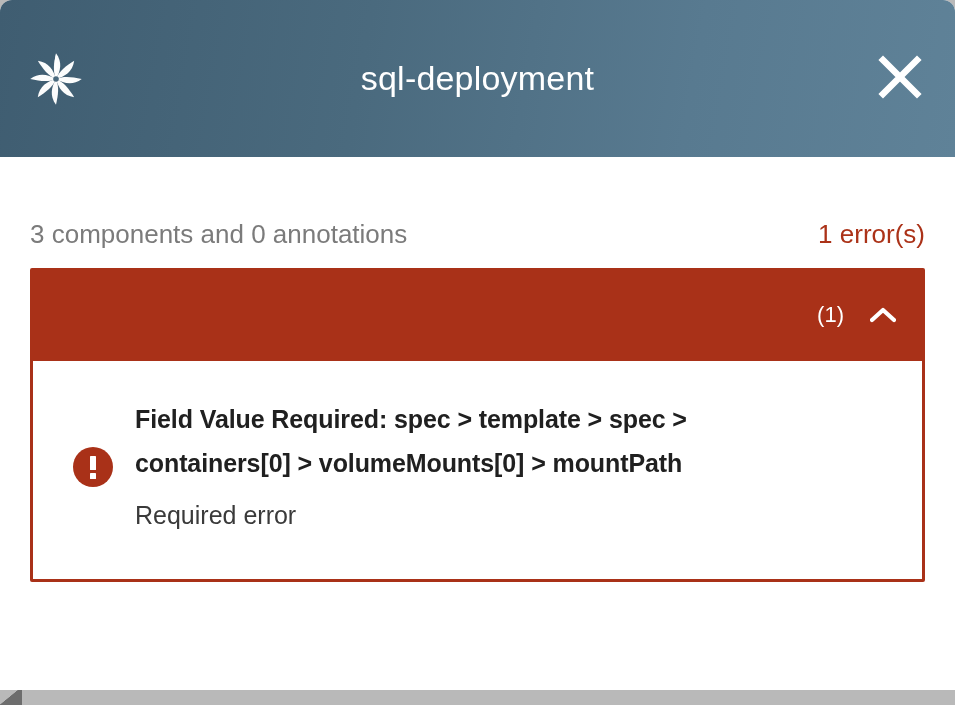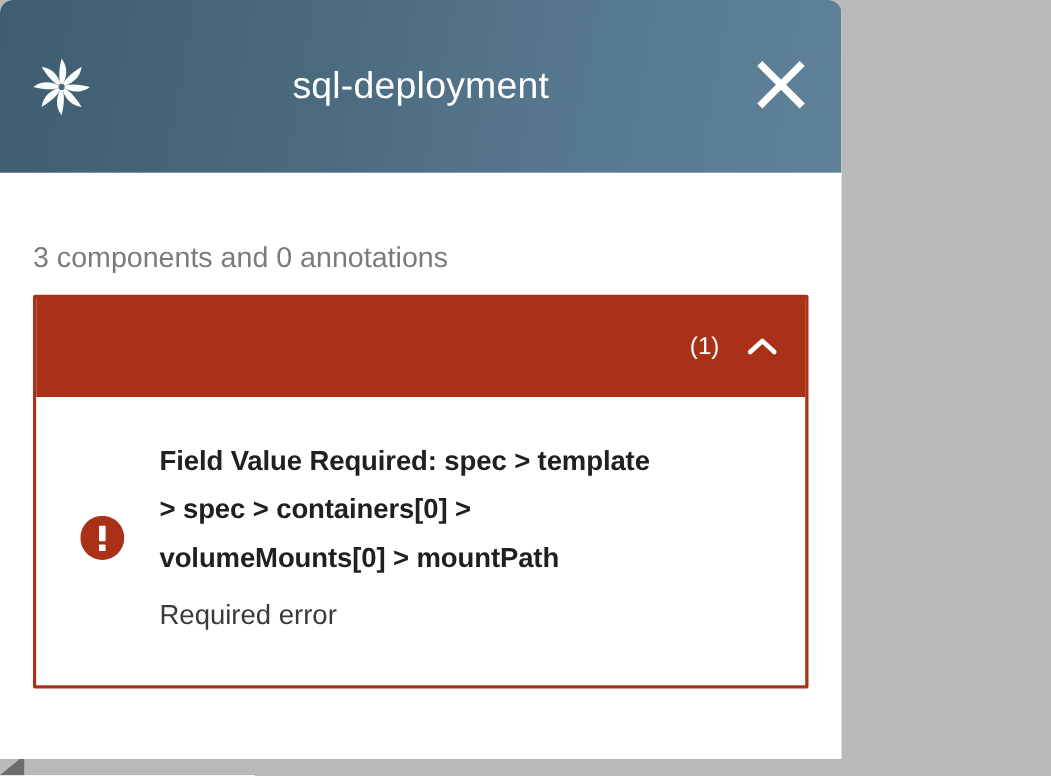--- a/index.html
+++ b/index.html
@@ -34,21 +34,21 @@
     width: 22px;
     height: 18px;
     background: linear-gradient(to bottom right, transparent 0%, transparent 48%, #6d6d6d 50%, #6d6d6d 100%);
   }
 
   
   .modal {
     position: absolute;
     left: 0;
     top: 0;
-    width: 765px;
+    width: 955px;
     height: 690px;
     background: #ffffff;
     border-radius: 12px 12px 0 0;
     overflow: hidden;
   }
 
   
   .modal-header {
     position: relative;
     height: 157px;
@@ -161,21 +161,21 @@
 
   
   .group-content {
     background: #ffffff;
     padding: 36px 30px 42px 36px;
   }
 
   .error-row {
     display: flex;
     align-items: flex-start;
-    gap: 10px;
+    gap: 0;
   }
 
   .error-icon-wrap {
     flex: 0 0 auto;
     width: 66px;
     display: flex;
     justify-content: flex-start;
     align-items: center;
     align-self: center;
     padding-left: 4px;
@@ -253,20 +253,21 @@
             <path d="M6 6 L40 40 M40 6 L6 40" stroke="#ffffff" stroke-width="6.5" stroke-linecap="square"></path>
           </svg>
         </span>
       </button>
     </div>
 
     <div class="modal-body">
 
       <div class="summary-row">
         <span class="summary-count">3 components and 0 annotations</span>
+        <span class="summary-errors">1 error(s)</span>
       </div>
 
       <div class="group">
 
         <div class="group-header">
           <div class="group-right">
             <span class="group-count">(1)</span>
             <span>
               <svg class="chevron" viewBox="0 0 26 16" aria-hidden="true">
                 <path d="M2 13 L13 3 L24 13" stroke="#ffffff" stroke-width="4.2" fill="none" stroke-linecap="round" stroke-linejoin="round"></path>

